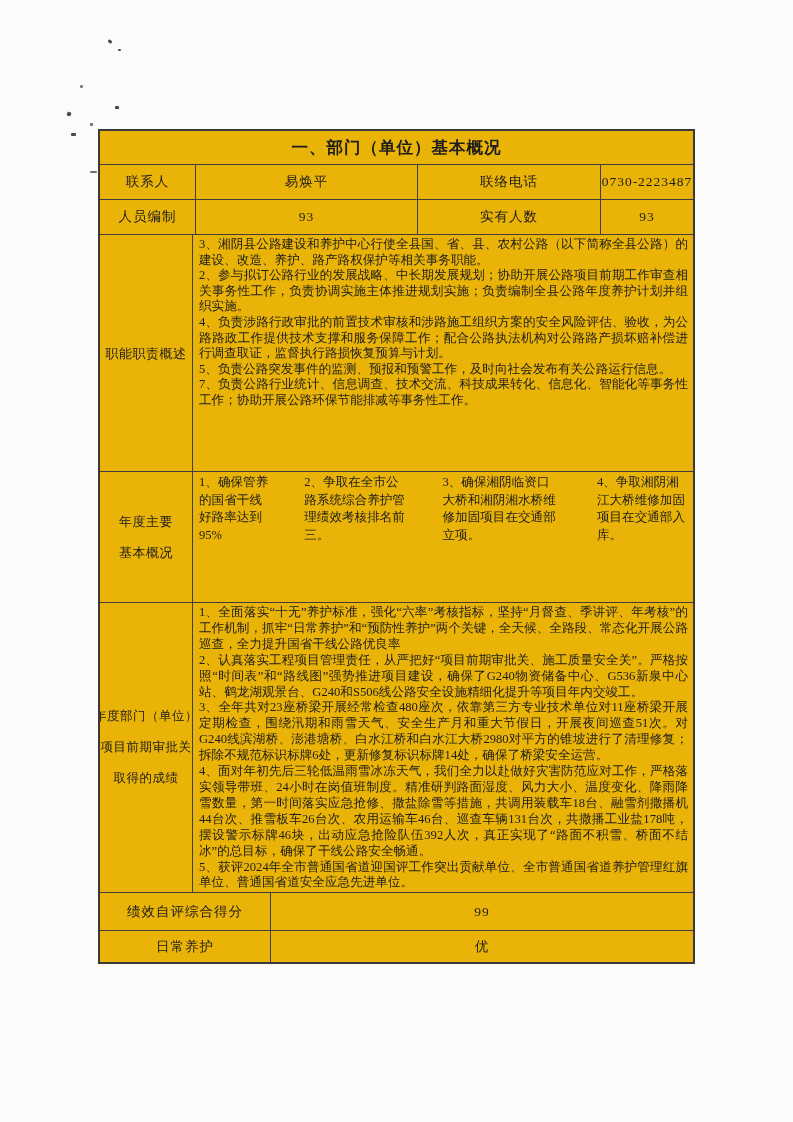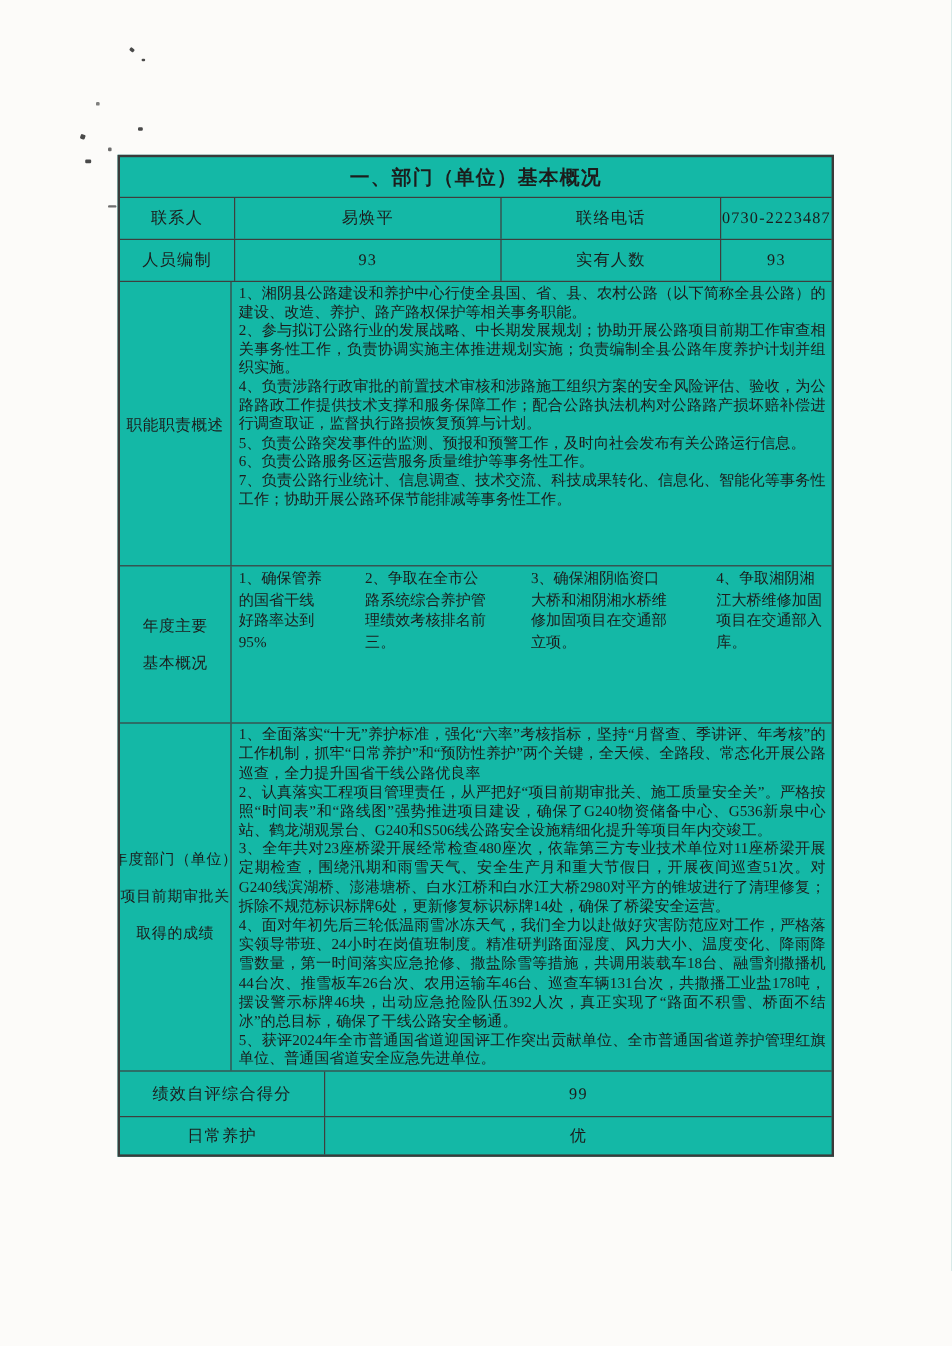--- a/index.html
+++ b/index.html
@@ -14,21 +14,21 @@
     color: #1c1c1c;
   }
   
   .speck { position: absolute; background: #4a4a4a; border-radius: 1px; }
 
   .doc-table {
     position: absolute;
     left: 98px; top: 129px;
     width: 597px;
     border: 2px solid #3a3a3a;
-    background: #14b8a6;
+    background: #eab308;
   }
   .row { display: grid; border-top: 1px solid #3e3e3e; }
   .row:first-child { border-top: none; }
   .cell { border-left: 1px solid #3e3e3e; overflow: hidden; }
   .cell:first-child { border-left: none; }
 
   .title-row {
     height: 33px;
     display: flex; align-items: center; justify-content: center;
     font-family: "Liberation Sans", sans-serif;
@@ -102,25 +102,24 @@
       <div class="cell num">93</div>
       <div class="cell">实有人数</div>
       <div class="cell num">93</div>
     </div>
 
     <div class="row section-row sec-functions">
       <div class="cell label-cell">
         <span class="lbl-line">职能职责概述</span>
       </div>
       <div class="cell body-cell">
-        <div class="body-text">1、湘阴县公路建设和养护中心行使全县国、省、县、农村公路（以下简称全县公路）的建设、改造、养护、路产路权保护等相关事务职能。</div>
+        <div class="body-text">3、湘阴县公路建设和养护中心行使全县国、省、县、农村公路（以下简称全县公路）的建设、改造、养护、路产路权保护等相关事务职能。</div>
         <div class="body-text">2、参与拟订公路行业的发展战略、中长期发展规划；协助开展公路项目前期工作审查相关事务性工作，负责协调实施主体推进规划实施；负责编制全县公路年度养护计划并组织实施。</div>
         <div class="body-text">4、负责涉路行政审批的前置技术审核和涉路施工组织方案的安全风险评估、验收，为公路路政工作提供技术支撑和服务保障工作；配合公路执法机构对公路路产损坏赔补偿进行调查取证，监督执行路损恢复预算与计划。</div>
         <div class="body-text">5、负责公路突发事件的监测、预报和预警工作，及时向社会发布有关公路运行信息。</div>
-        <div class="body-text">6、负责公路服务区运营服务质量维护等事务性工作。</div>
         <div class="body-text">7、负责公路行业统计、信息调查、技术交流、科技成果转化、信息化、智能化等事务性工作；协助开展公路环保节能排减等事务性工作。</div>
 
       </div>
     </div>
 
     <div class="row section-row sec-annual">
       <div class="cell label-cell">
         <span class="lbl-line">年度主要</span>
         <span class="lbl-line">基本概况</span>
       </div>

